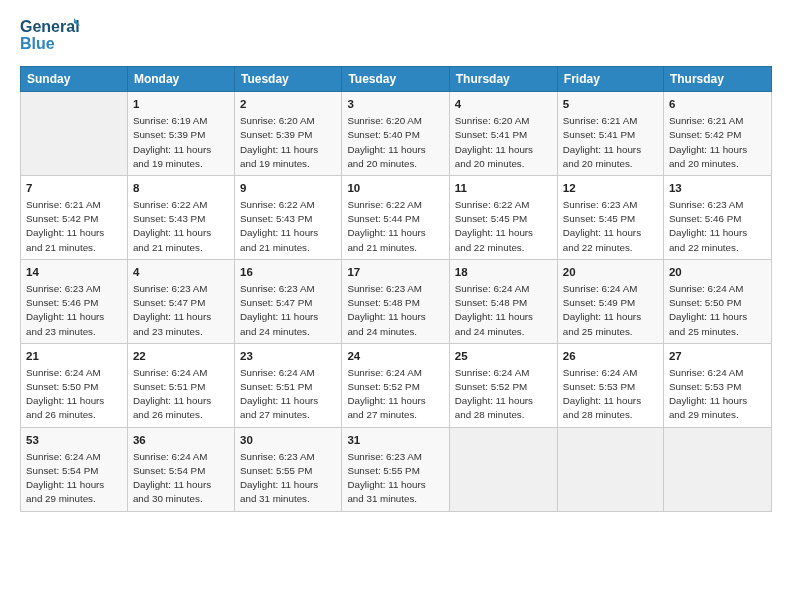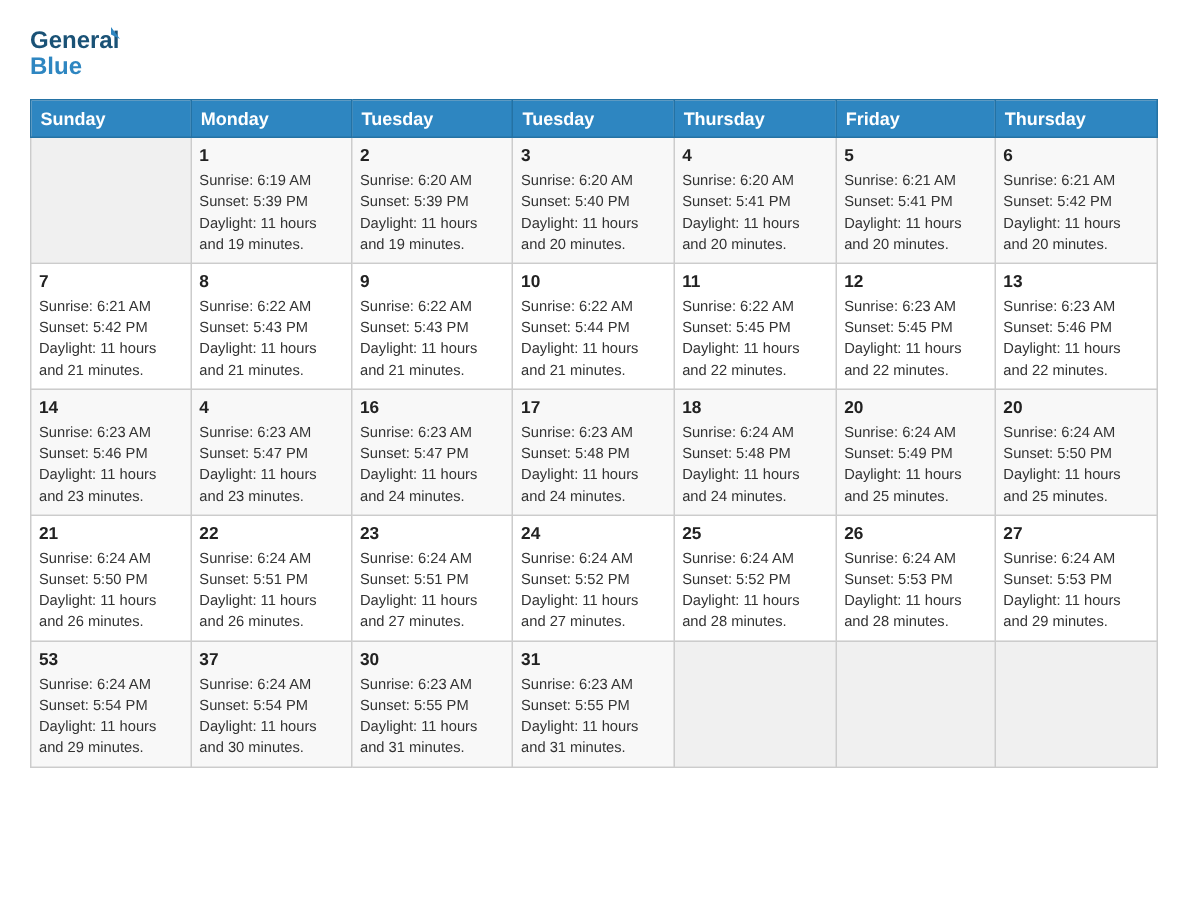--- a/index.html
+++ b/index.html
@@ -317,21 +317,21 @@
         </tr>
         <tr>
           <td>
             <span class="day-num">53</span>
             <div class="day-info" style="white-space: pre-line;">Sunrise: 6:24 AM
 Sunset: 5:54 PM
 Daylight: 11 hours
 and 29 minutes.</div>
           </td>
           <td>
-            <span class="day-num">37</span>
+            <span class="day-num">36</span>
             <div class="day-info" style="white-space: pre-line;">Sunrise: 6:24 AM
 Sunset: 5:54 PM
 Daylight: 11 hours
 and 30 minutes.</div>
           </td>
           <td>
             <span class="day-num">30</span>
             <div class="day-info" style="white-space: pre-line;">Sunrise: 6:23 AM
 Sunset: 5:55 PM
 Daylight: 11 hours

